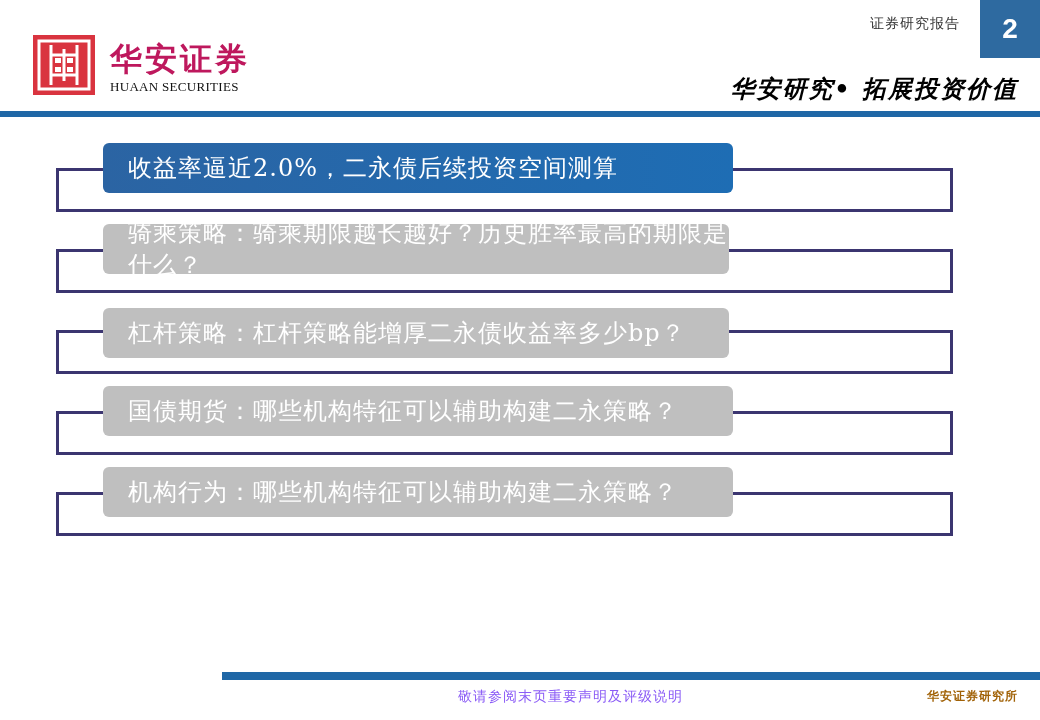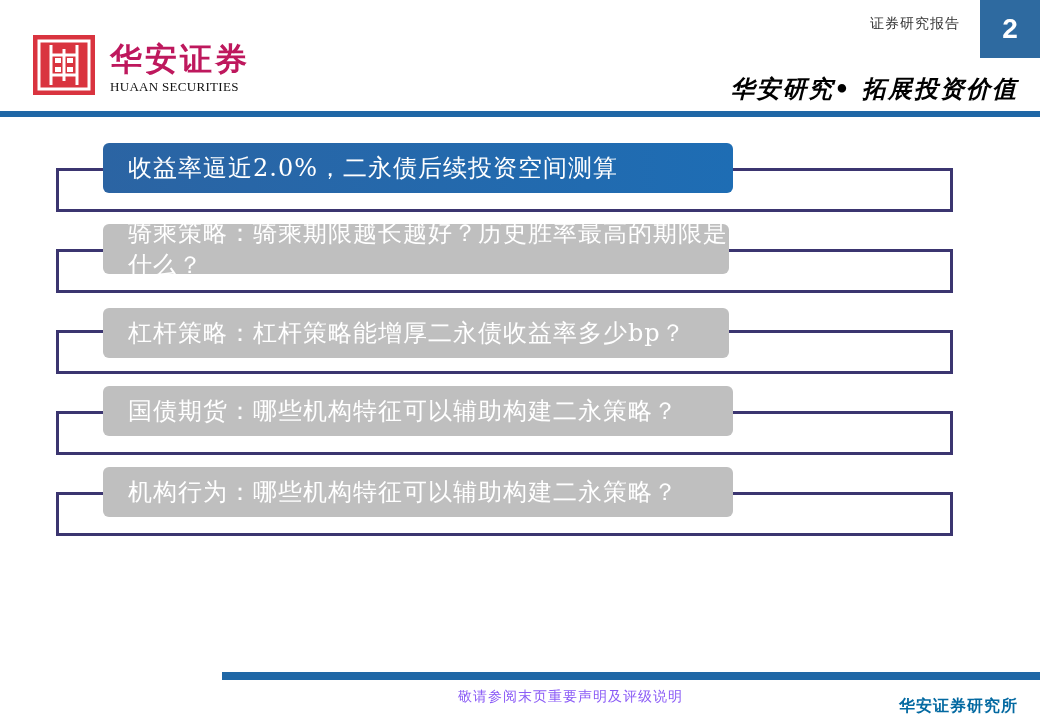--- a/index.html
+++ b/index.html
@@ -60,21 +60,21 @@
   .foot-rule {
     position:absolute; left:222px; top:672px; width:818px; height:8px;
     background:#1f67a6;
   }
   .foot-note {
     position:absolute; left:412px; top:688px;
     font-size:14px; color:#8b5cf6; letter-spacing:1px;margin-left:46px;
   }
   .foot-brand {
     position:absolute; right:22px; top:688px;
-    font-size:16px; color:#0369a1; font-weight:bold; letter-spacing:1px;margin-top:8px;
+    font-size:12px; color:#a16207; font-weight:bold; letter-spacing:1px;
   }
 </style>
 </head>
 <body>
 
 <div class="logo">
   <svg width="62" height="60" viewBox="0 0 62 60">
     <g fill="none" stroke="#ffffff" stroke-width="3">
       <rect x="6" y="6" width="50" height="48"></rect>
       <path d="M18 10 V50 M44 10 V50"></path>

